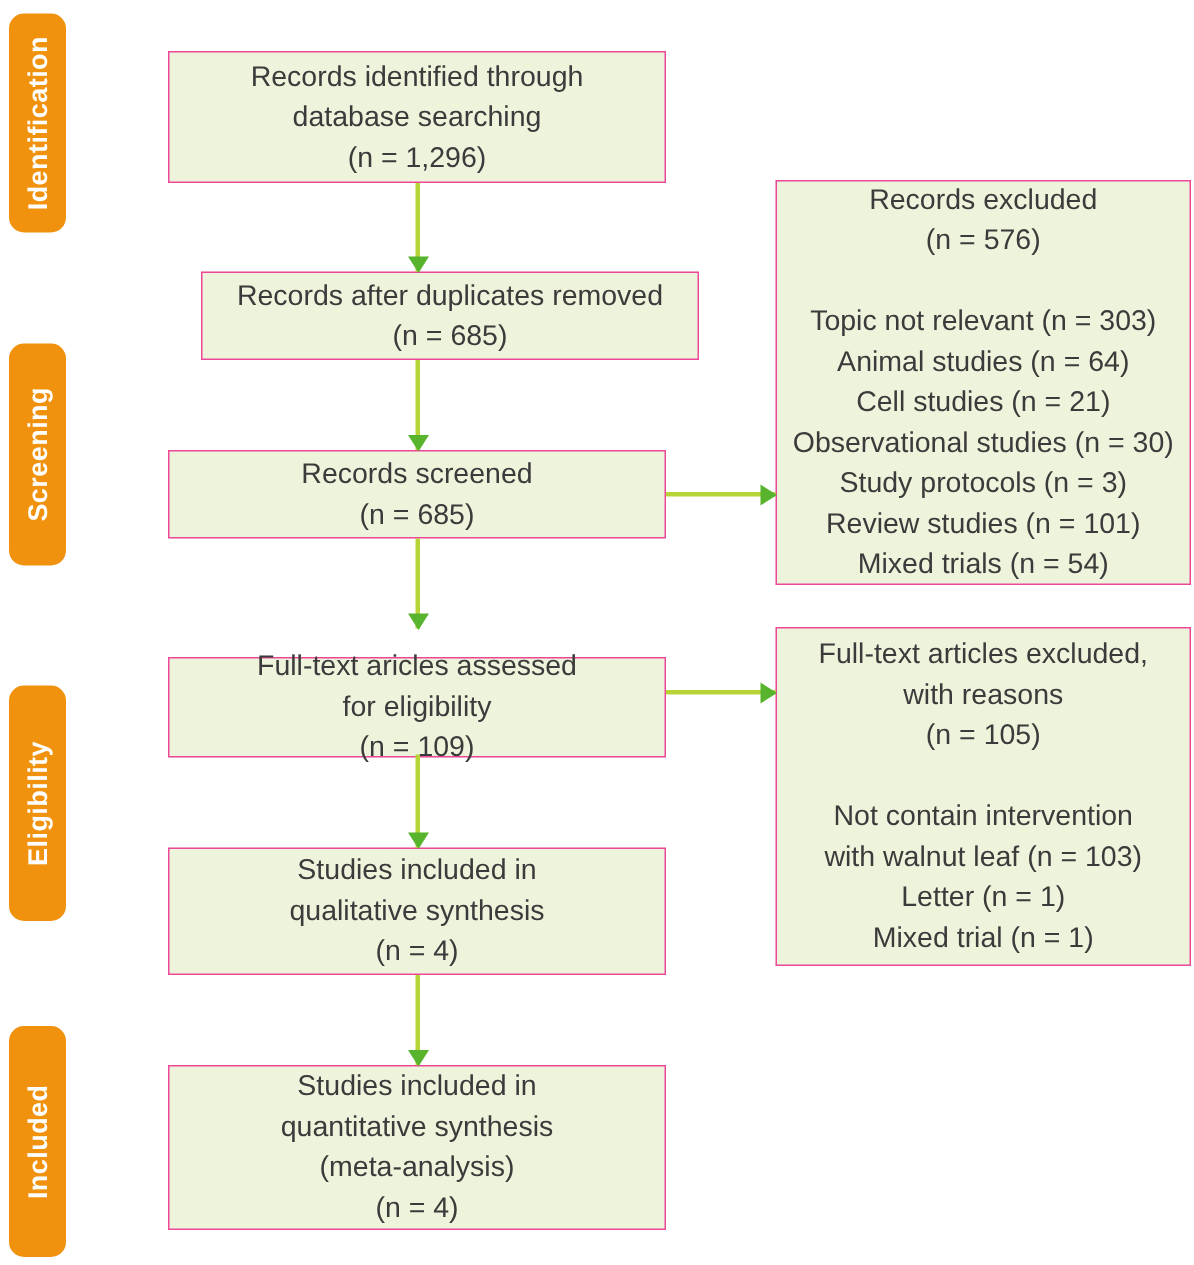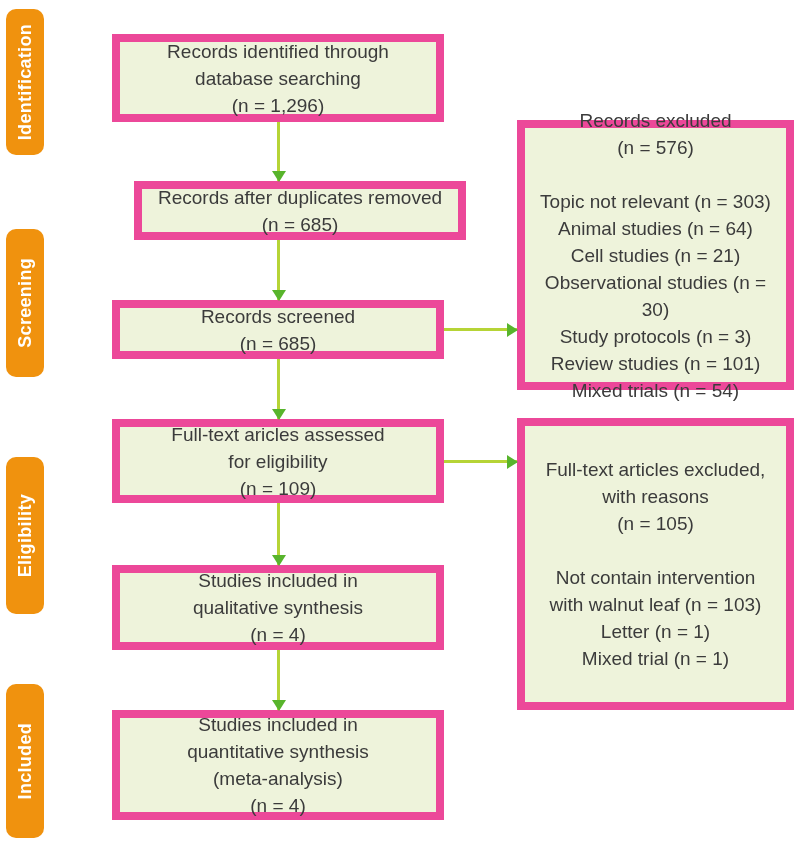--- a/index.html
+++ b/index.html
@@ -33,21 +33,21 @@
     color: #ffffff;
     font-weight: bold;
     font-size: 18px;
     letter-spacing: 0.3px;
     white-space: nowrap;
   }
   
   .box {
     position: absolute;
     background: #eef3db;
-    border: 8px solid #ec4899;
+    border: 1px solid #ec4899;
     box-sizing: border-box;
     display: flex;
     align-items: center;
     justify-content: center;
     text-align: center;
     font-size: 19px;
     line-height: 27px;
     white-space: pre-line;
     padding: 2px 6px;
   }
@@ -103,42 +103,42 @@
     <span>Included</span>
   </div>
 
   <div class="box" style="left:112px; top:34px;  width:332px; height:88px;">Records identified through
 database searching
 (n = 1,296)</div>
   <div class="box" style="left:112px; top:181px; width:332px; height:59px;margin-left:22px;">Records after duplicates removed
 (n = 685)</div>
   <div class="box" style="left:112px; top:300px; width:332px; height:59px;">Records screened
 (n = 685)</div>
-  <div class="box" style="left:112px; top:419px; width:332px; height:84px;">Full-text aricles assessed
+  <div class="box" style="left:112px; top:438px; width:332px; height:67px;">Full-text aricles assessed
 for eligibility
 (n = 109)</div>
   <div class="box" style="left:112px; top:565px; width:332px; height:85px;">Studies included in
 qualitative synthesis
 (n = 4)</div>
   <div class="box" style="left:112px; top:710px; width:332px; height:110px;">Studies included in
 quantitative synthesis
 (meta-analysis)
 (n = 4)</div>
 
   <div class="box" style="left:517px; top:100px; width:277px; height:270px;margin-top:20px;">Records excluded
 (n = 576)
 
 Topic not relevant (n = 303)
 Animal studies (n = 64)
 Cell studies (n = 21)
 Observational studies (n = 30)
 Study protocols (n = 3)
 Review studies (n = 101)
 Mixed trials (n = 54)</div>
-  <div class="box" style="left:517px; top:418px; width:277px; height:292px;">Full-text articles excluded,
+  <div class="box" style="left:517px; top:418px; width:277px; height:226px;">Full-text articles excluded,
 with reasons
 (n = 105)
 
 Not contain intervention
 with walnut leaf (n = 103)
 Letter (n = 1)
 Mixed trial (n = 1)</div>
 
   <div class="varrow" style="left:277px; top:122px; height:59px;">
       <div class="head"></div>

